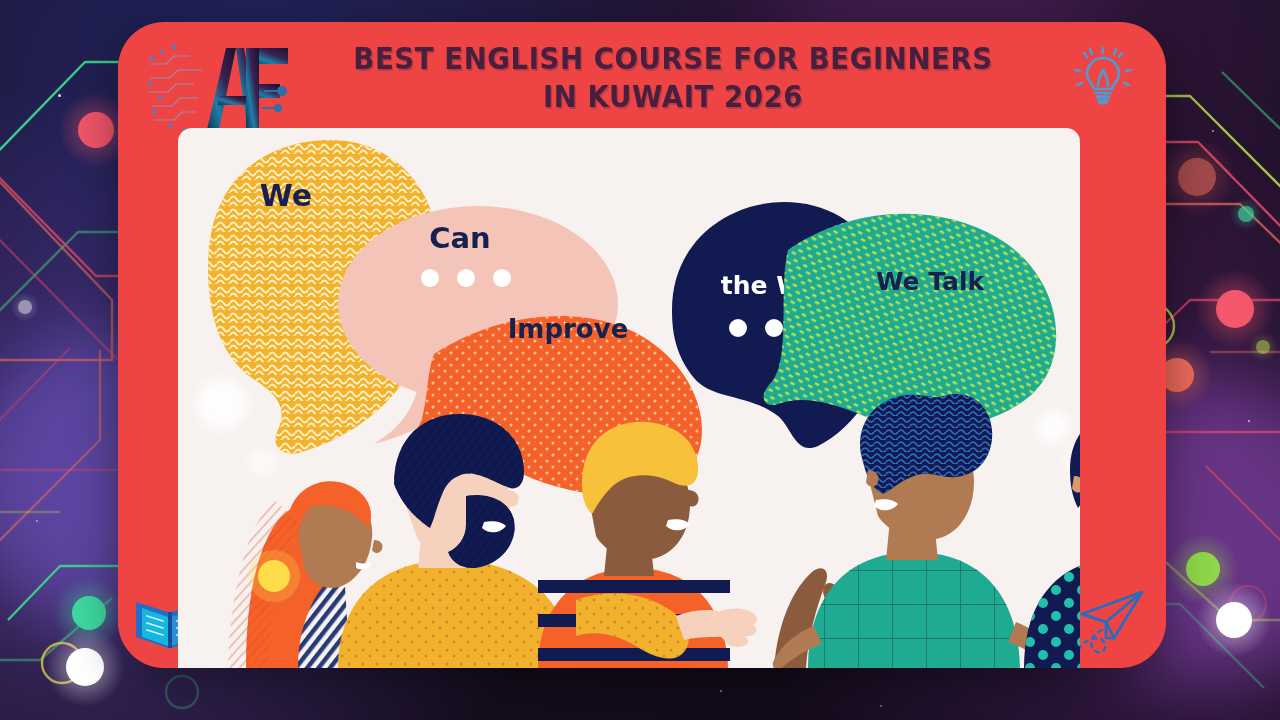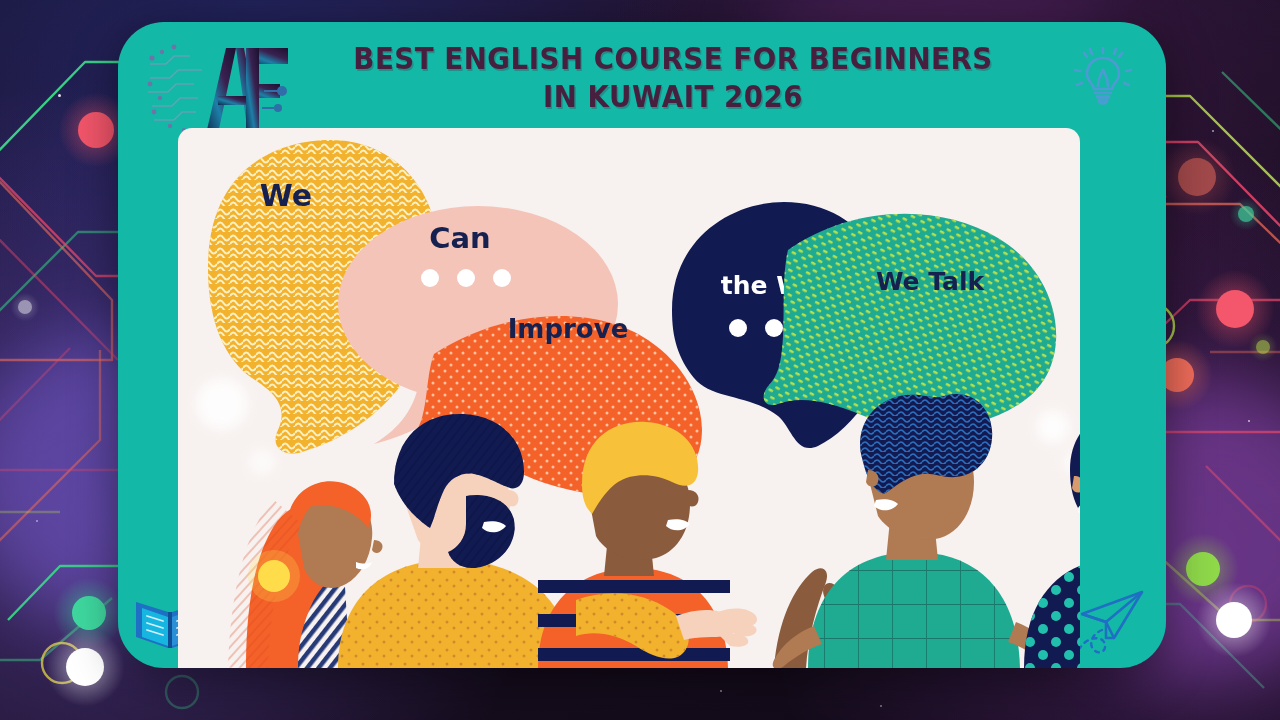--- a/index.html
+++ b/index.html
@@ -33,21 +33,21 @@
   .orb::after {
     content:""; position:absolute; inset:-58%; border-radius:50%;
     background:radial-gradient(circle, currentColor 0%, rgba(0,0,0,0) 68%);
     opacity:.55;
   }
 
   
   .card {
     position:absolute; left:118px; top:22px;
     width:1048px; height:646px;
-    background:#14b8a6;
+    background:#ef4444;
     border-radius:46px;
     box-shadow:0 10px 48px rgba(0,0,0,.45);
     overflow:hidden;
   }
 
   
   .logo { position:absolute; left:26px; top:16px; width:152px; height:104px; }
 
   
   .title {

